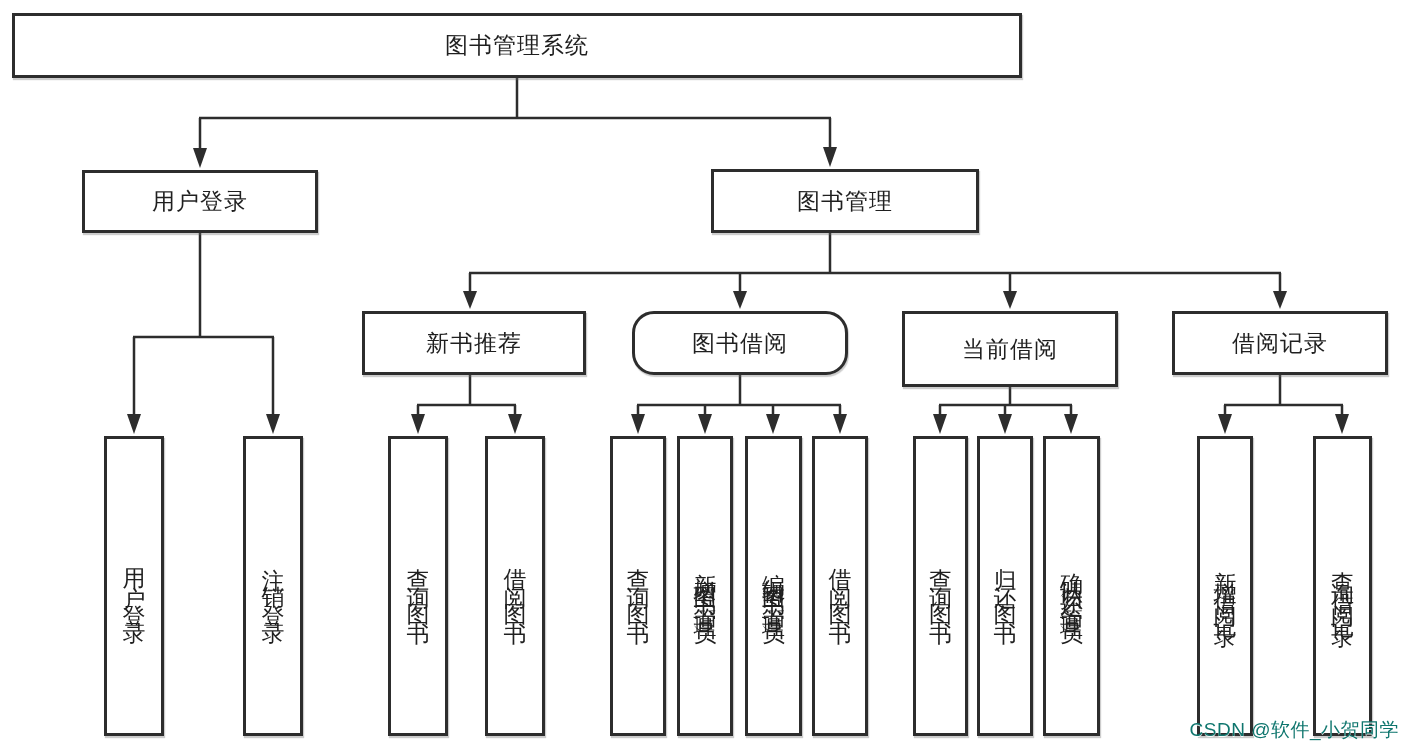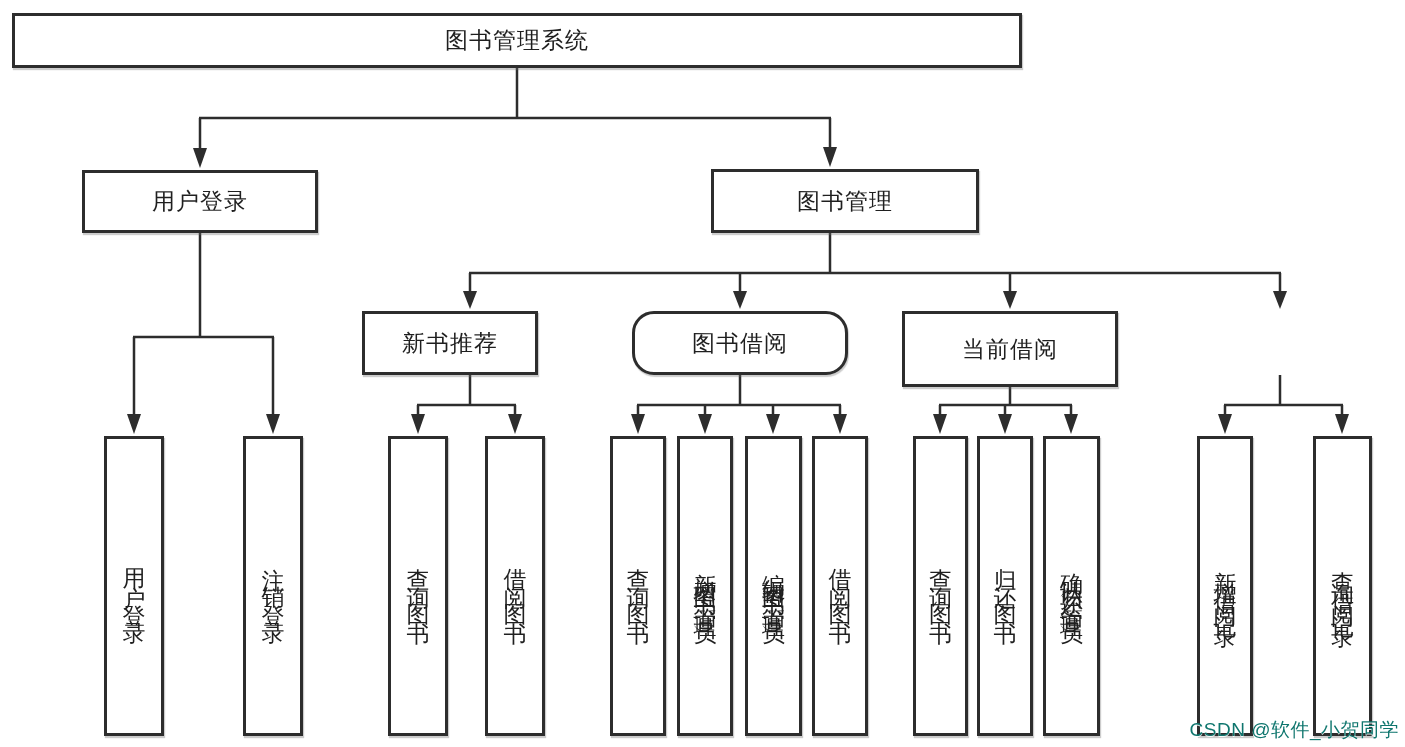--- a/index.html
+++ b/index.html
@@ -27,26 +27,26 @@
   .leaf .vtext{
     writing-mode:vertical-rl;
     text-orientation:mixed;
     line-height:1;
     white-space:nowrap;
   }
   .sp4{letter-spacing:18px;}
   .sp6{letter-spacing:11px;}
   .sp8{letter-spacing:7px;}
   
-  .n-root{left:12px;top:13px;width:1010px;height:55px;}
+  .n-root{left:12px;top:13px;width:1010px;height:65px;}
   
   .n-user-login{left:82px;top:170px;width:236px;height:63px;}
   .n-book-mgmt{left:711px;top:169px;width:268px;height:64px;}
   
-  .n-new-books     {left:362px;top:311px;width:176px;height:64px;}
+  .n-new-books     {left:362px;top:311px;width:224px;height:64px;}
   .n-book-borrow   {left:632px;top:311px;width:216px;height:64px;border-radius:22px;}
   .n-current-borrow{left:902px;top:311px;width:216px;height:76px;}
   .n-borrow-records{left:1172px;top:311px;width:216px;height:64px;}
   
   .n-leaf-user-login {left:104px;}
   .n-leaf-logout     {left:243px;}
   .n-leaf-nb-query   {left:388px;}
   .n-leaf-nb-borrow  {left:485px;}
   .n-leaf-bb-query   {left:610px;width:56px;}
   .n-leaf-bb-add     {left:677px;width:56px;}
@@ -128,20 +128,23 @@
 
   <div class="node n-new-books">
     <span>新书推荐</span>
   </div>
   <div class="node n-book-borrow">
     <span>图书借阅</span>
   </div>
   <div class="node n-current-borrow">
     <span>当前借阅</span>
   </div>
+  <div class="node n-borrow-records">
+    <span>借阅记录</span>
+  </div>
 
   <div class="node leaf n-leaf-user-login">
     <span class="vtext sp4">用户登录</span>
   </div>
   <div class="node leaf n-leaf-logout">
     <span class="vtext sp4">注销登录</span>
   </div>
   <div class="node leaf n-leaf-nb-query">
     <span class="vtext sp4">查询图书</span>
   </div>

